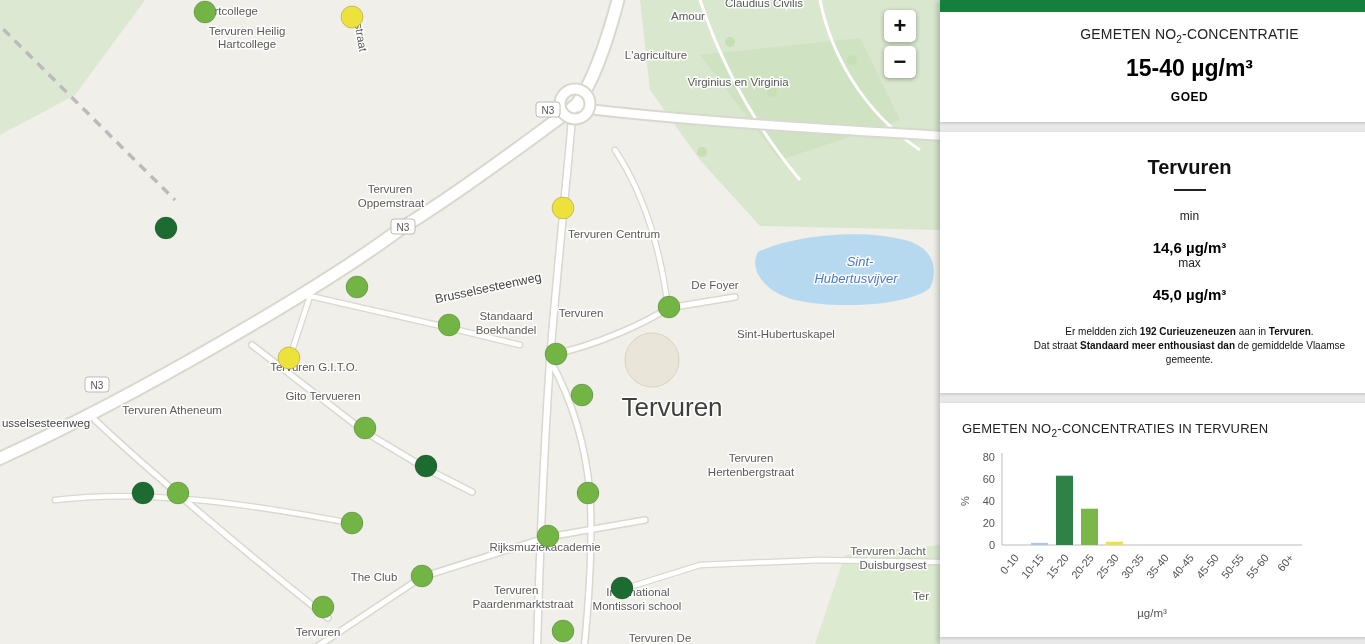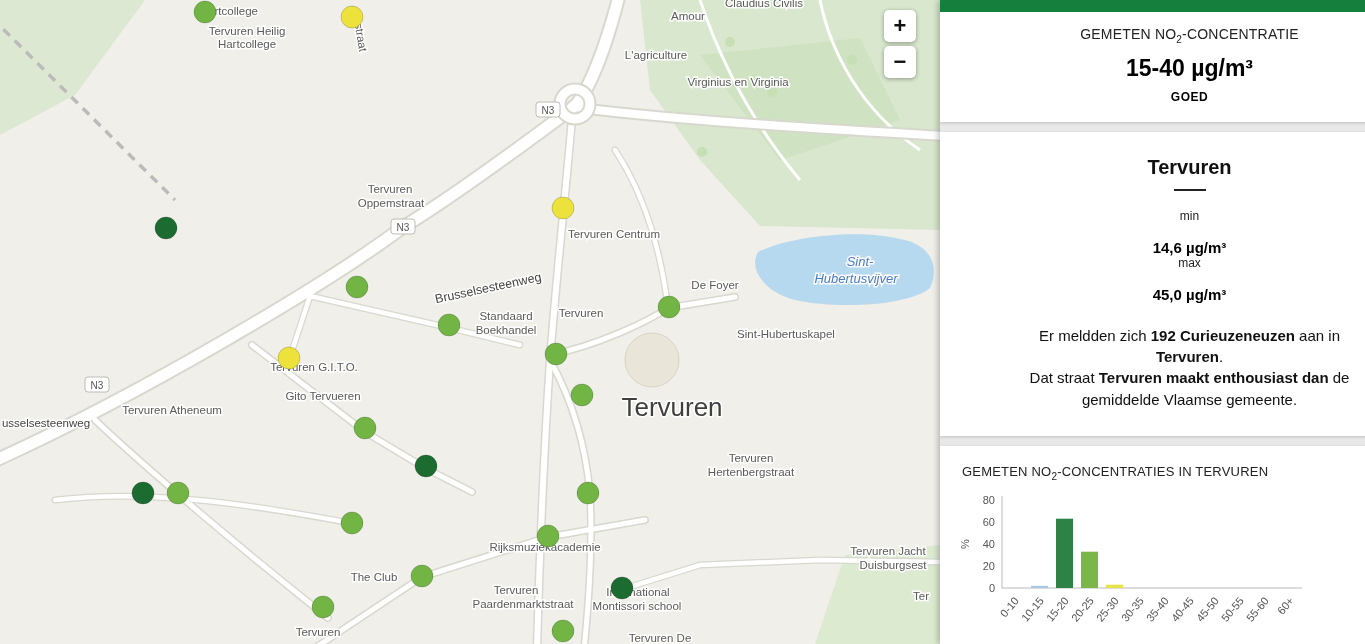--- a/index.html
+++ b/index.html
@@ -50,21 +50,21 @@
   .header-value { font-size:23px; font-weight:bold; color:#000; margin-top:10px; }
   .header-status { font-size:12px; font-weight:bold; color:#000; margin-top:8px; letter-spacing:0.5px; }
 
   .muni-card { padding:24px 24px 26px; text-align:center; }
   .muni-card h2 { margin:0; font-size:20px; color:#111; }
   .title-underline { width:32px; height:2px; background:#222; margin:10px auto 18px; }
   .minmax-row { display:flex;flex-direction:column; }
   .minmax-col { flex:1; }
   .mm-label { font-size:12px; color:#222; }
   .mm-value { font-size:15px; font-weight:bold; color:#000; margin-top:16px; }
-  .muni-text { margin:22px auto 0; max-width:330px; font-size:15px; line-height:1.42; color:#111; }
+  .muni-text { margin:22px auto 0; max-width:330px; font-size:10px; line-height:1.42; color:#111; }
 
   .chart-card { padding:18px 16px 10px; }
   .chart-title { font-size:13px; color:#222; letter-spacing:0.2px; padding-left:6px; }
   #chart-svg { display:block; margin-top:6px; }
   #chart-svg text { font-family:"Liberation Sans", sans-serif; }
 
   .photo-card { height:120px; overflow:hidden; margin-bottom:0; }
   .photo {
     height:120px;
     background:
@@ -250,21 +250,21 @@
         <div class="minmax-row">
           <div class="minmax-col">
             <div class="mm-label">min</div>
             <div class="mm-value">14,6 µg/m³</div>
           </div>
           <div class="minmax-col">
             <div class="mm-label">max</div>
             <div class="mm-value">45,0 µg/m³</div>
           </div>
         </div>
-        <p class="muni-text" id="muni-text"><span>Er meldden zich </span><b>192 Curieuzeneuzen</b><span> aan in </span><b>Tervuren</b><span>.</span><br><span>Dat straat </span><b>Tervuren maakt enthousiast dan</b><span> de gemiddelde Vlaamse gemeente.</span></p>
+        <p class="muni-text" id="muni-text"><span>Er meldden zich </span><b>192 Curieuzeneuzen</b><span> aan in </span><b>Tervuren</b><span>.</span><br><span>Dat straat </span><b>Standaard meer enthousiast dan</b><span> de gemiddelde Vlaamse gemeente.</span></p>
       </section>
 
       <section class="card chart-card">
         <div class="chart-title"><span>GEMETEN NO</span><sub>2</sub><span>-CONCENTRATIES IN TERVUREN</span></div>
         <svg id="chart-svg" width="382" height="182">
             <line x1="46" y1="8" x2="46" y2="100" stroke="#bbbbbb" stroke-width="1"></line>
             <line x1="46" y1="100" x2="346" y2="100" stroke="#bbbbbb" stroke-width="1"></line>
             <text x="39" y="104" text-anchor="end" font-size="11" fill="#555555">0</text>
             <text x="39" y="82" text-anchor="end" font-size="11" fill="#555555">20</text>
             <text x="39" y="60" text-anchor="end" font-size="11" fill="#555555">40</text>

